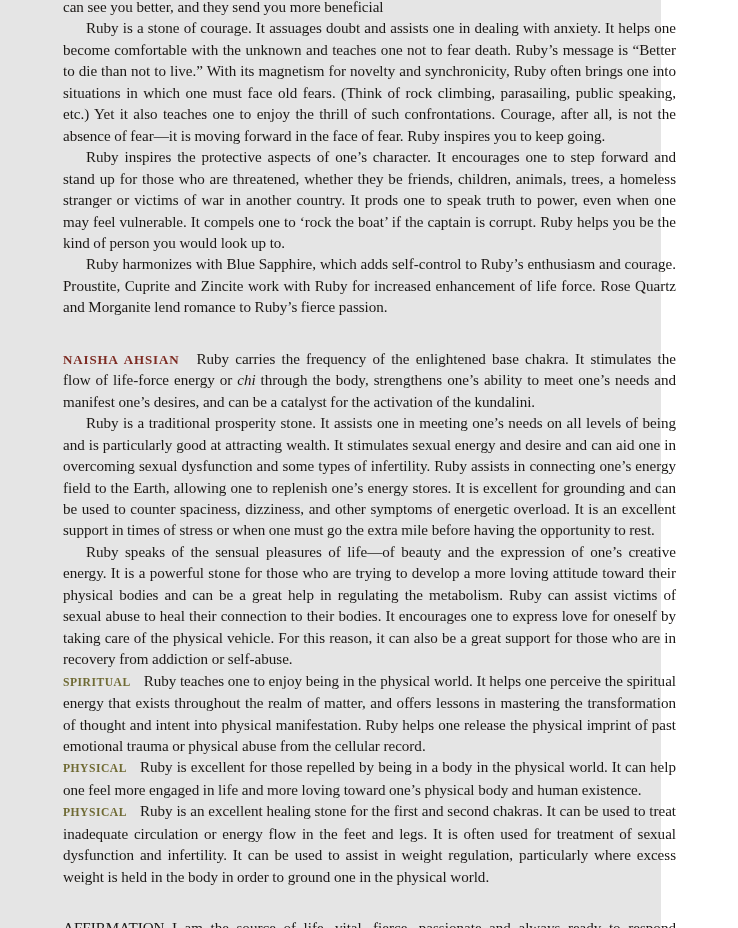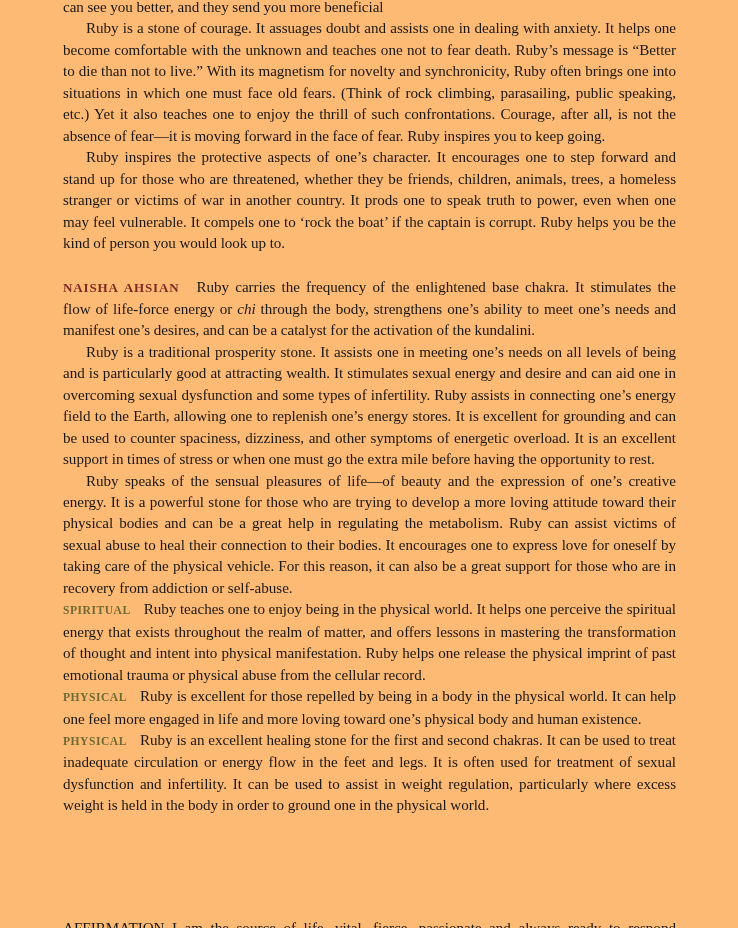--- a/index.html
+++ b/index.html
@@ -10,23 +10,23 @@
   body {
     width: 738px;
     height: 928px;
     overflow: hidden;
     font-family: "Liberation Serif", "DejaVu Serif", serif;
     color: #1a1714;
   }
 
   #page {
     position: relative;
-    width: 738px;
+    width: 661px;
     height: 928px;
-    background: #fdba74;
+    background: #e5e5e5;
     box-sizing: border-box;
     padding-left: 44px;
   }
 
   #text-column {
     position: absolute;
     left: 63px;
     top: -3px;
     width: 613px;
   }
@@ -45,21 +45,21 @@
   p.indent {
     text-indent: 23px;
   }
 
   p.no-indent {
     text-indent: 0;
   }
 
   
   p.section-gap {
-    margin-top: 23px;
+    margin-top: 30px;
   }
 
   .author-label {
     color: #7d2b22;
     font-weight: bold;
     font-size: 13.0px;
     letter-spacing: 0.85px;
     font-family: "Liberation Serif", "DejaVu Serif", serif;
   }
 
@@ -111,20 +111,21 @@
 
   <div id="text-column">
 
     <p class="para no-indent">can see you better, and they send you more beneficial</p>
 
 
     <p class="para indent">Ruby is a stone of courage. It assuages doubt and assists one in dealing with anxiety. It helps one become comfortable with the unknown and teaches one not to fear death. Ruby’s message is “Better to die than not to live.” With its magnetism for novelty and synchronicity, Ruby often brings one into situations in which one must face old fears. (Think of rock climbing, parasailing, public speaking, etc.) Yet it also teaches one to enjoy the thrill of such confrontations. Courage, after all, is not the absence of fear—it is moving forward in the face of fear. Ruby inspires you to keep going.</p>
 
     <p class="para indent">Ruby inspires the protective aspects of one’s character. It encourages one to step forward and stand up for those who are threatened, whether they be friends, children, animals, trees, a homeless stranger or victims of war in another country. It prods one to speak truth to power, even when one may feel vulnerable. It compels one to ‘rock the boat’ if the captain is corrupt. Ruby helps you be the kind of person you would look up to.</p>
 
+    <p class="para indent">Ruby harmonizes with Blue Sapphire, which adds self-control to Ruby’s enthusiasm and courage. Proustite, Cuprite and Zincite work with Ruby for increased enhancement of life force. Rose Quartz and Morganite lend romance to Ruby’s fierce passion.</p>
 
     <p class="para no-indent section-gap"><span class="author-label">NAISHA AHSIAN</span><span class="gap-after-author"></span><span>Ruby carries the frequency of the enlightened base chakra. It stimulates the flow of life-force energy or </span><em class="italic-term">chi</em><span> through the body, strengthens one’s ability to meet one’s needs and manifest one’s desires, and can be a catalyst for the activation of the kundalini.</span></p>
 
     <p class="para indent">Ruby is a traditional prosperity stone. It assists one in meeting one’s needs on all levels of being and is particularly good at attracting wealth. It stimulates sexual energy and desire and can aid one in overcoming sexual dysfunction and some types of infertility. Ruby assists in connecting one’s energy field to the Earth, allowing one to replenish one’s energy stores. It is excellent for grounding and can be used to counter spaciness, dizziness, and other symptoms of energetic overload. It is an excellent support in times of stress or when one must go the extra mile before having the opportunity to rest.</p>
 
     <p class="para indent">Ruby speaks of the sensual pleasures of life—of beauty and the expression of one’s creative energy. It is a powerful stone for those who are trying to develop a more loving attitude toward their physical bodies and can be a great help in regulating the metabolism. Ruby can assist victims of sexual abuse to heal their connection to their bodies. It encourages one to express love for oneself by taking care of the physical vehicle. For this reason, it can also be a great support for those who are in recovery from addiction or self-abuse.</p>
 
     <p class="para no-indent"><span class="aspect-label">SPIRITUAL</span><span class="gap-after-label"></span><span>Ruby teaches one to enjoy being in the physical world. It helps one perceive the spiritual energy that exists throughout the realm of matter, and offers lessons in mastering the transformation of thought and intent into physical manifestation. Ruby helps one release the physical imprint of past emotional trauma or physical abuse from the cellular record.</span></p>
 
     <p class="para no-indent"><span class="aspect-label">PHYSICAL</span><span class="gap-after-label"></span><span>Ruby is excellent for those repelled by being in a body in the physical world. It can help one feel more engaged in life and more loving toward one’s physical body and human existence.</span></p>

